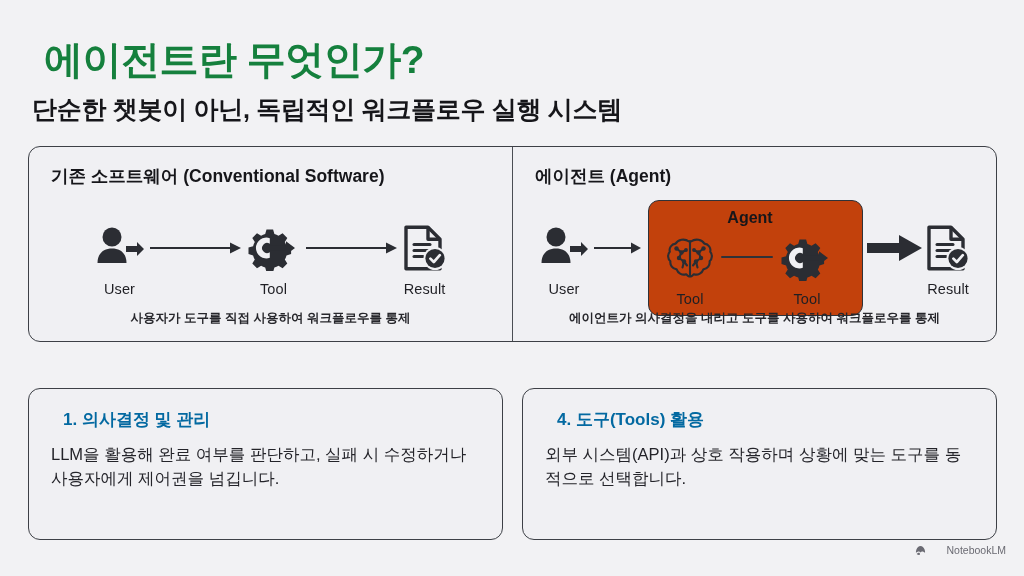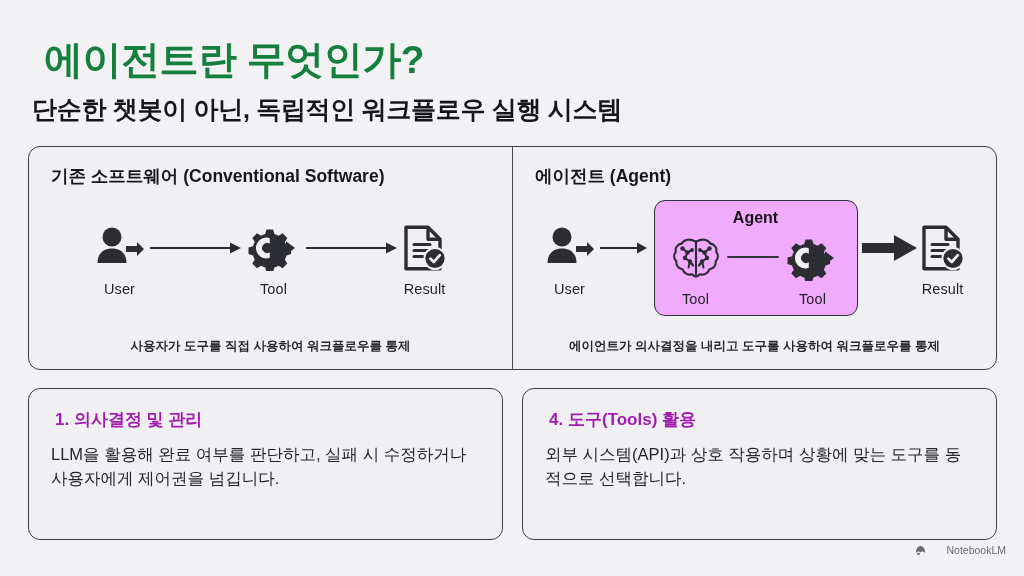--- a/index.html
+++ b/index.html
@@ -19,21 +19,21 @@
     font-size:39px;font-weight:700;letter-spacing:-0.5px;
     line-height:1.12;margin:12px;color:#15803d;
   }
   .subtitle{
     font-size:25px;font-weight:700;letter-spacing:-0.3px;
     line-height:1.2;margin:6px 0 0 0;color:#16161a;
   }
 
   
   .compare-panel{
-    position:absolute;left:28px;top:146px;width:969px;height:224px;
+    position:absolute;left:28px;top:146px;width:969px;height:196px;
     border:1.6px solid #3d4046;border-radius:12px;
     background:#f0f0f3;
     box-sizing:border-box;
     display:flex;
   }
   .col{position:relative;box-sizing:border-box;height:100%;}
   .col-left{width:483px;}
   .col-right{width:484px;border-left:1.6px solid #4a4d53;}
   .col-head{
     position:absolute;top:17px;left:22px;
@@ -53,38 +53,38 @@
   .node .glyph{height:58px;display:flex;align-items:center;justify-content:center;}
   .node .nlabel{margin-top:4px;font-size:14.5px;font-weight:400;color:#1f1f24;letter-spacing:.1px;}
 
   
   .arrow-thin{display:flex;align-items:center;margin:0 4px;margin-bottom:20px;}
   .arrow-thin svg{display:block;}
   .arrow-bold{display:flex;align-items:center;margin:0 2px;margin-bottom:20px;}
 
   
   .agent-box{
-    border:1.8px solid #2f3238;border-radius:11px;background:#f0abfc;
-    padding:6px 16px 8px 16px;
+    border:1.8px solid #2f3238;border-radius:11px;background:#c2410c;
+    padding:6px 27px 8px 16px;
     display:flex;flex-direction:column;align-items:center;
     position:relative;margin:0 2px;
   }
   .agent-title{font-size:16px;font-weight:700;color:#16161a;margin:2px 0 2px 0;}
   .agent-inner{display:flex;align-items:center;}
   .agent-link{width:52px;height:2px;background:#2f3238;margin:0 6px 22px 6px;border-radius:1px;}
 
   
   .cards{position:absolute;left:28px;top:388px;width:969px;height:152px;display:flex;gap:19px;}
   .card{
     flex:1;box-sizing:border-box;
     border:1.6px solid #3d4046;border-radius:12px;
     background:#f0f0f3;
     padding:19px 22px 16px 22px;
   }
-  .card-title{font-size:17px;font-weight:700;color:#a21caf;margin:0 0 12px 4px;}
+  .card-title{font-size:17px;font-weight:700;color:#0369a1;margin:0 0 12px 12px;}
   .card-body{font-size:16.5px;font-weight:400;line-height:1.45;color:#24242a;margin:0;}
 
   
   .watermark{
     position:absolute;right:18px;bottom:20px;
     display:flex;align-items:flex-end;gap:20px;
     font-size:10.5px;color:#6b6b73;font-weight:400;
   }
   .watermark svg{display:block;}
 </style>

